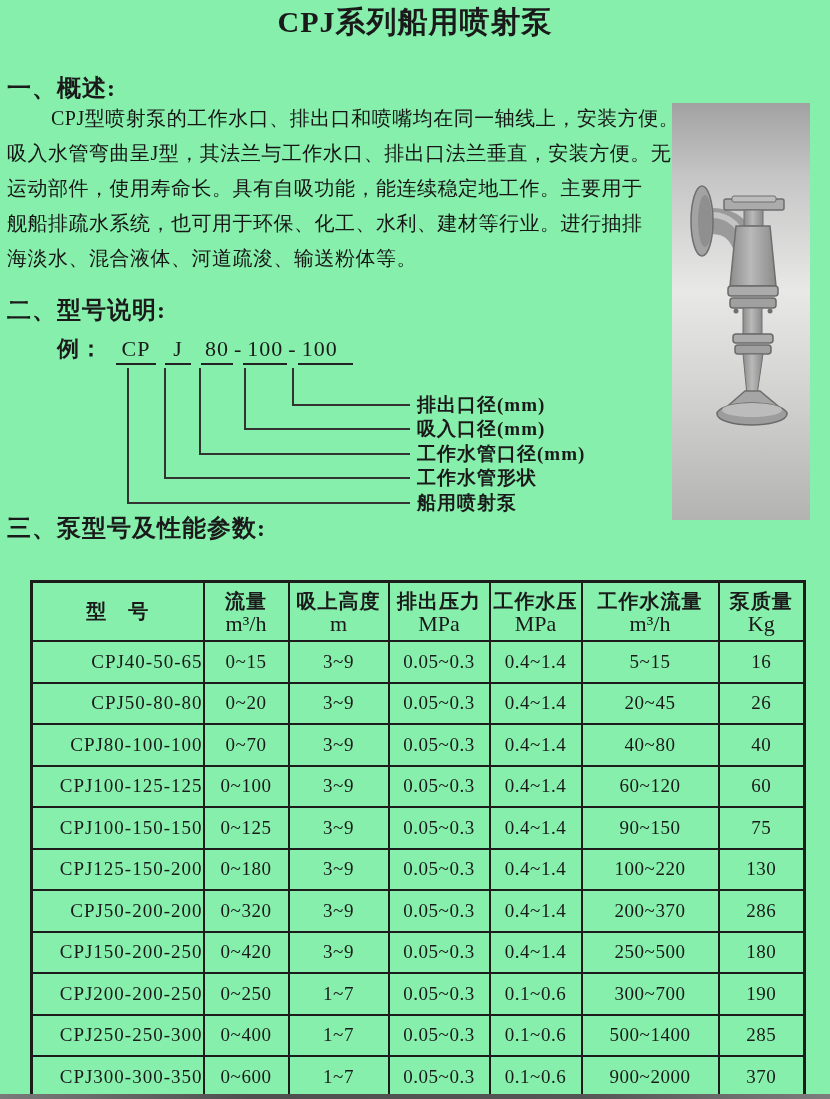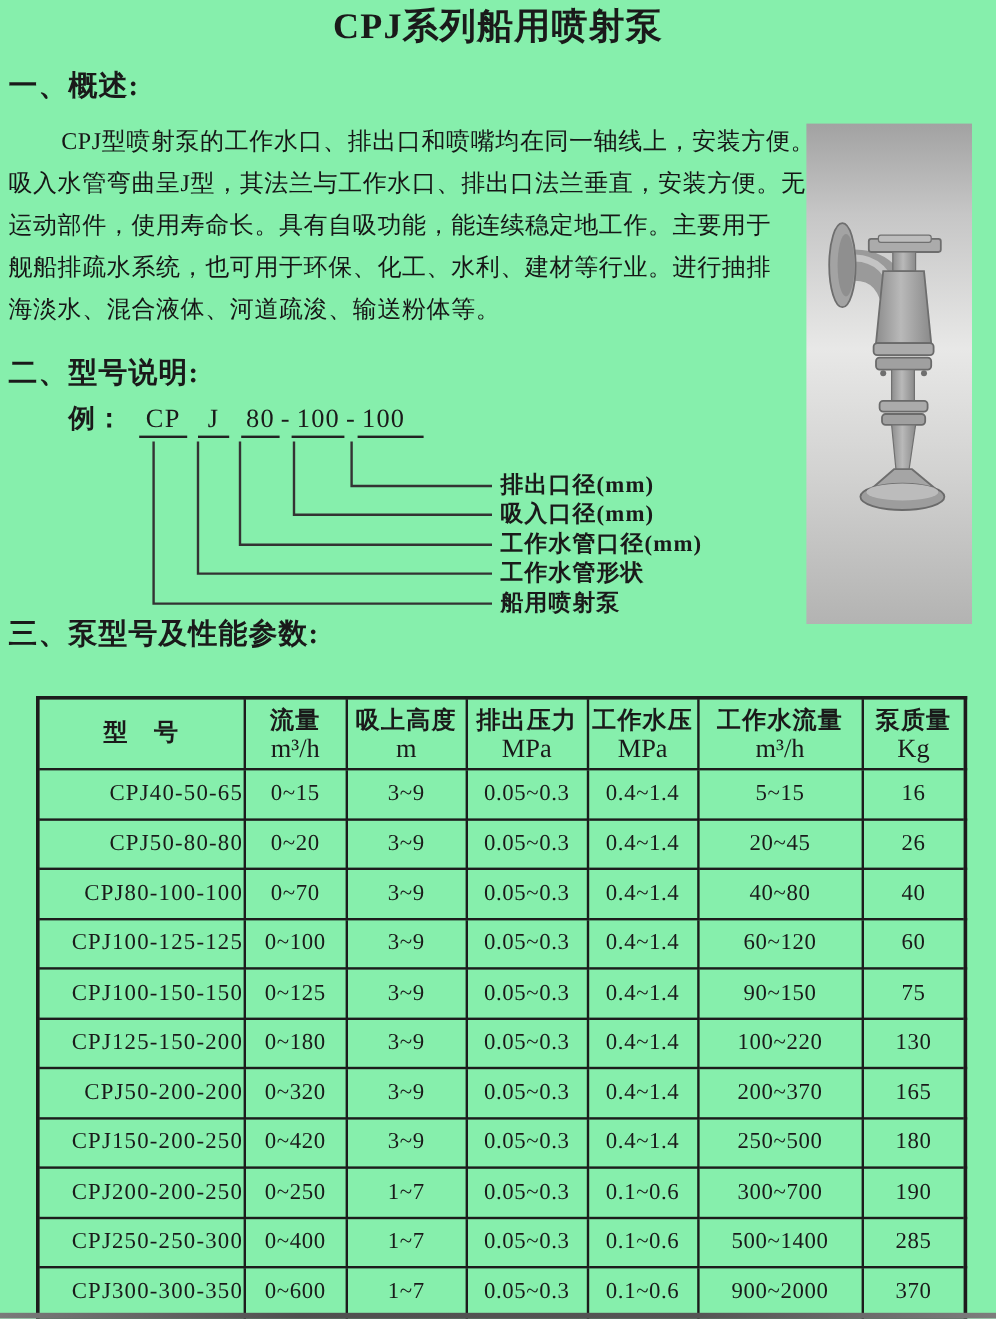--- a/index.html
+++ b/index.html
@@ -13,21 +13,21 @@
     background:#86efac;color:#1a1a1a;overflow:hidden;
   }
   
   .doc-title{
     position:absolute;top:2px;left:0;width:100%;
     text-align:center;font-size:30px;font-weight:700;letter-spacing:1px;
   }
   .sec-heading{
     position:absolute;left:7px;font-size:24px;font-weight:700;letter-spacing:1px;
   }
-  #h1{top:55px;}
+  #h1{top:72px;}
   #h2{top:294px;}
   #h3{top:512px;}
   
   .overview{
     position:absolute;top:101px;left:7px;width:668px;
     font-size:20px;color:#161616;
   }
   .overview .pline{height:35px;line-height:35px;white-space:nowrap;letter-spacing:0.5px;}
   .overview .pline.indent{padding-left:44px;}
   
@@ -273,21 +273,21 @@
       <td>100~220</td>
       <td>130</td>
     </tr>
           <tr>
       <td>CPJ50-200-200</td>
       <td>0~320</td>
       <td>3~9</td>
       <td>0.05~0.3</td>
       <td>0.4~1.4</td>
       <td>200~370</td>
-      <td>165</td>
+      <td>286</td>
     </tr>
           <tr>
       <td>CPJ150-200-250</td>
       <td>0~420</td>
       <td>3~9</td>
       <td>0.05~0.3</td>
       <td>0.4~1.4</td>
       <td>250~500</td>
       <td>180</td>
     </tr>

